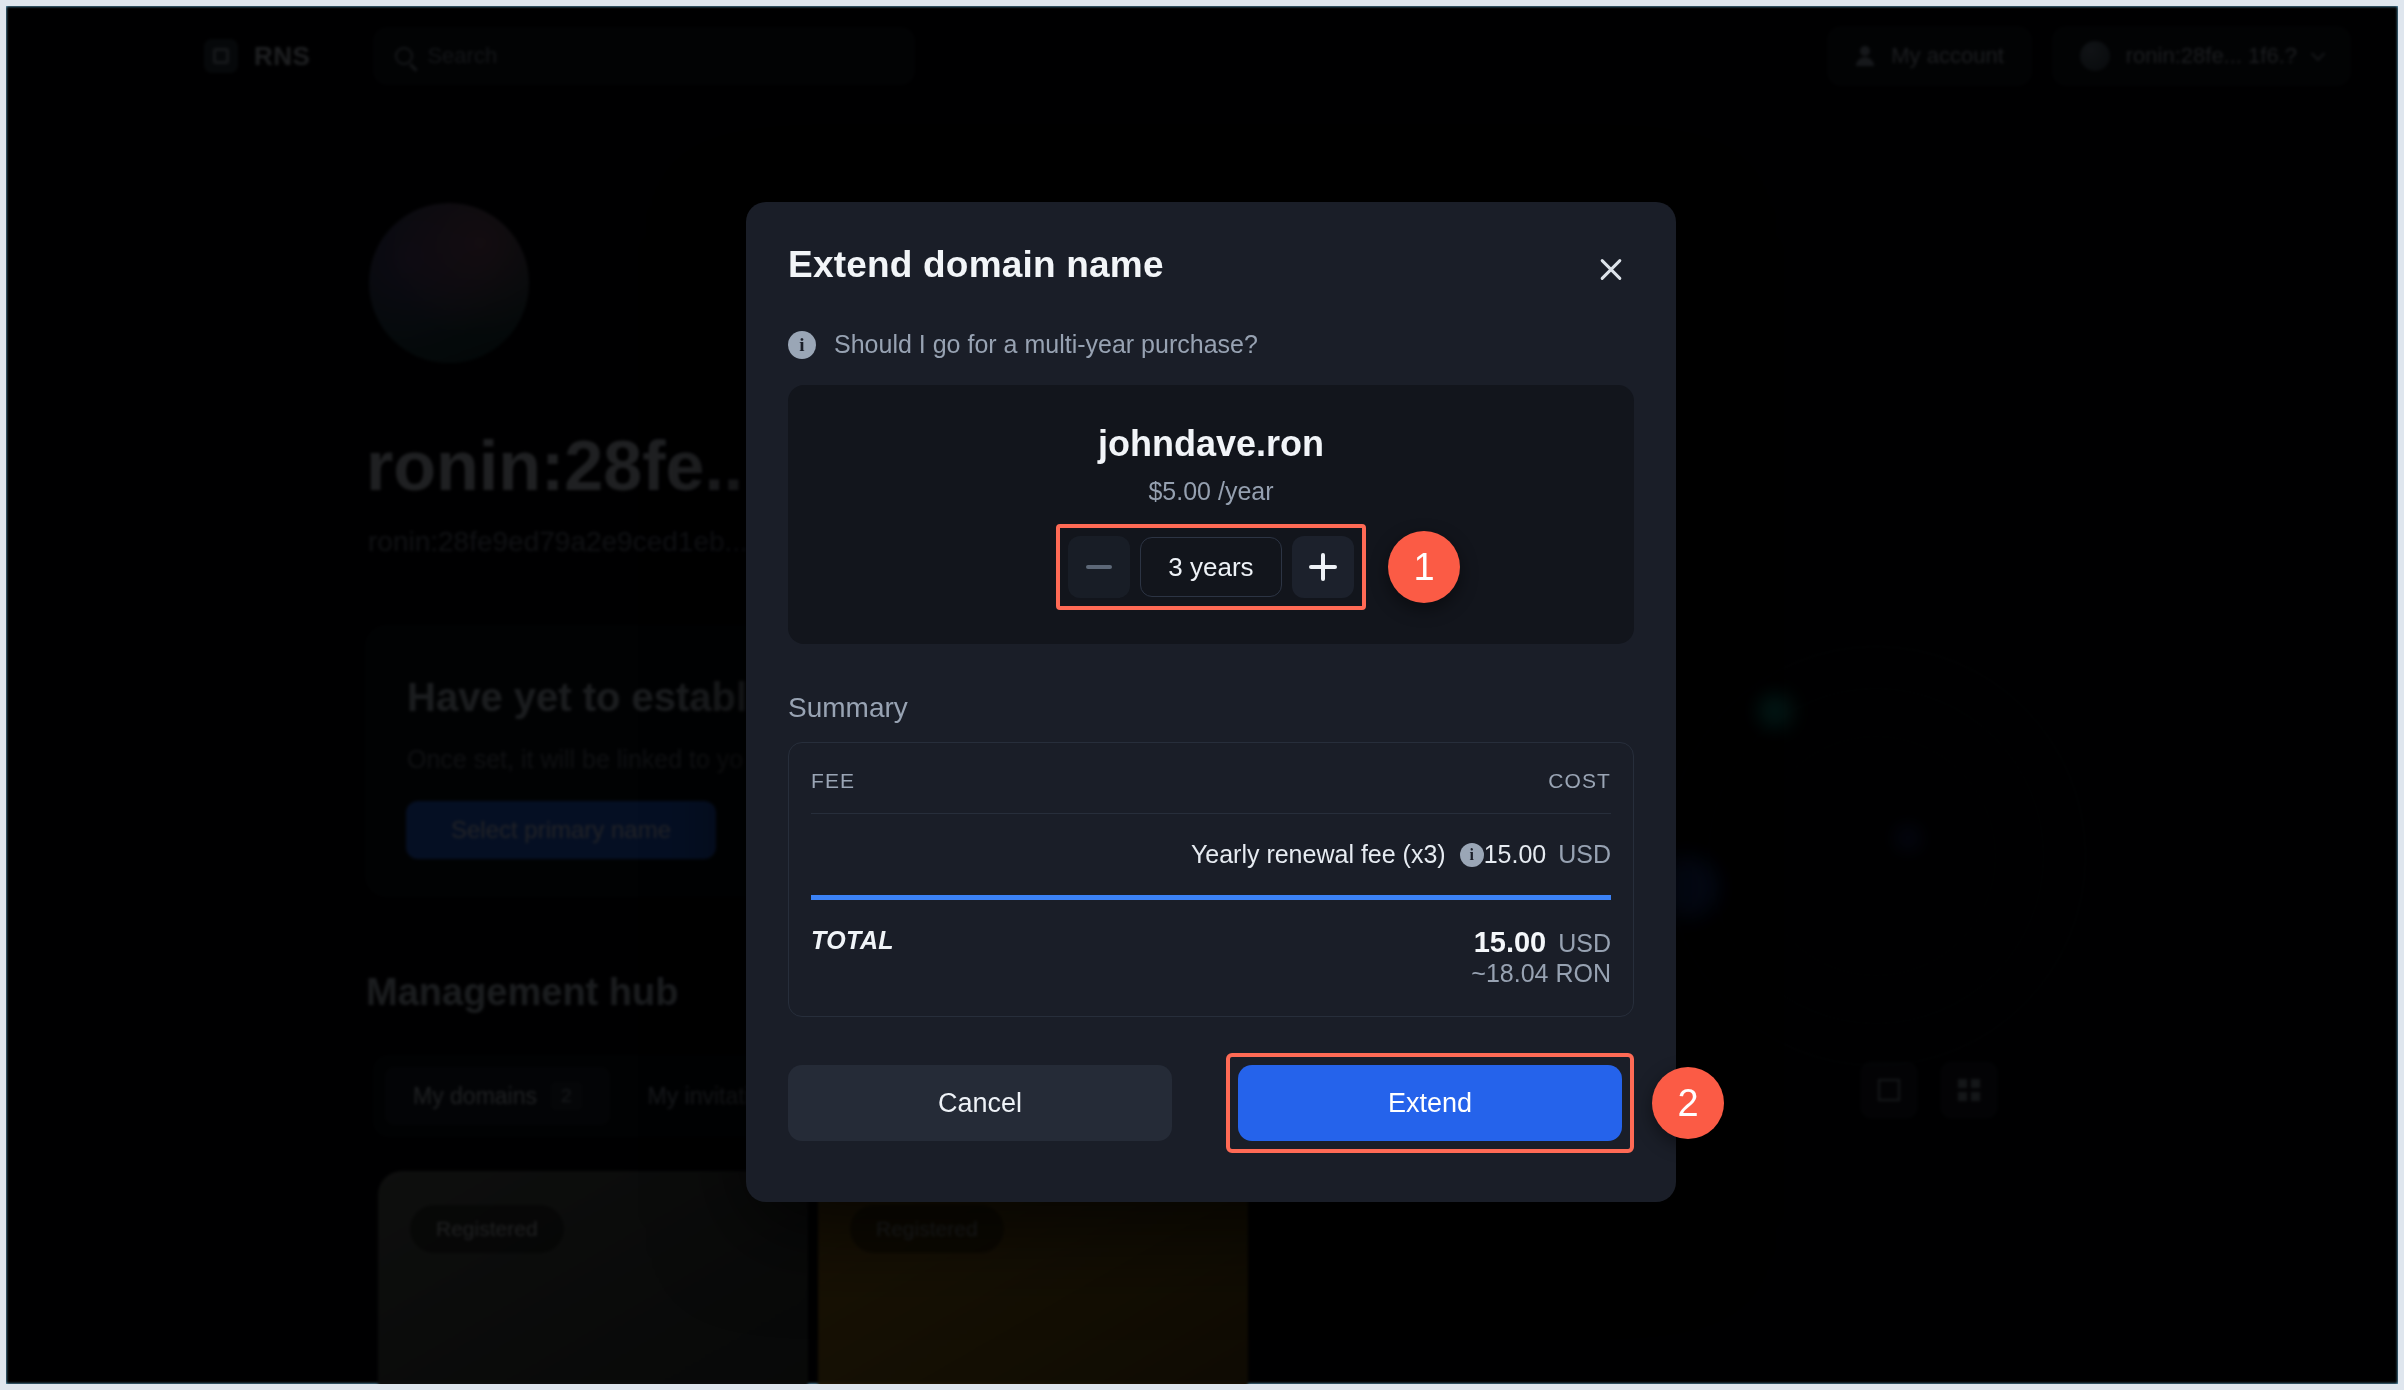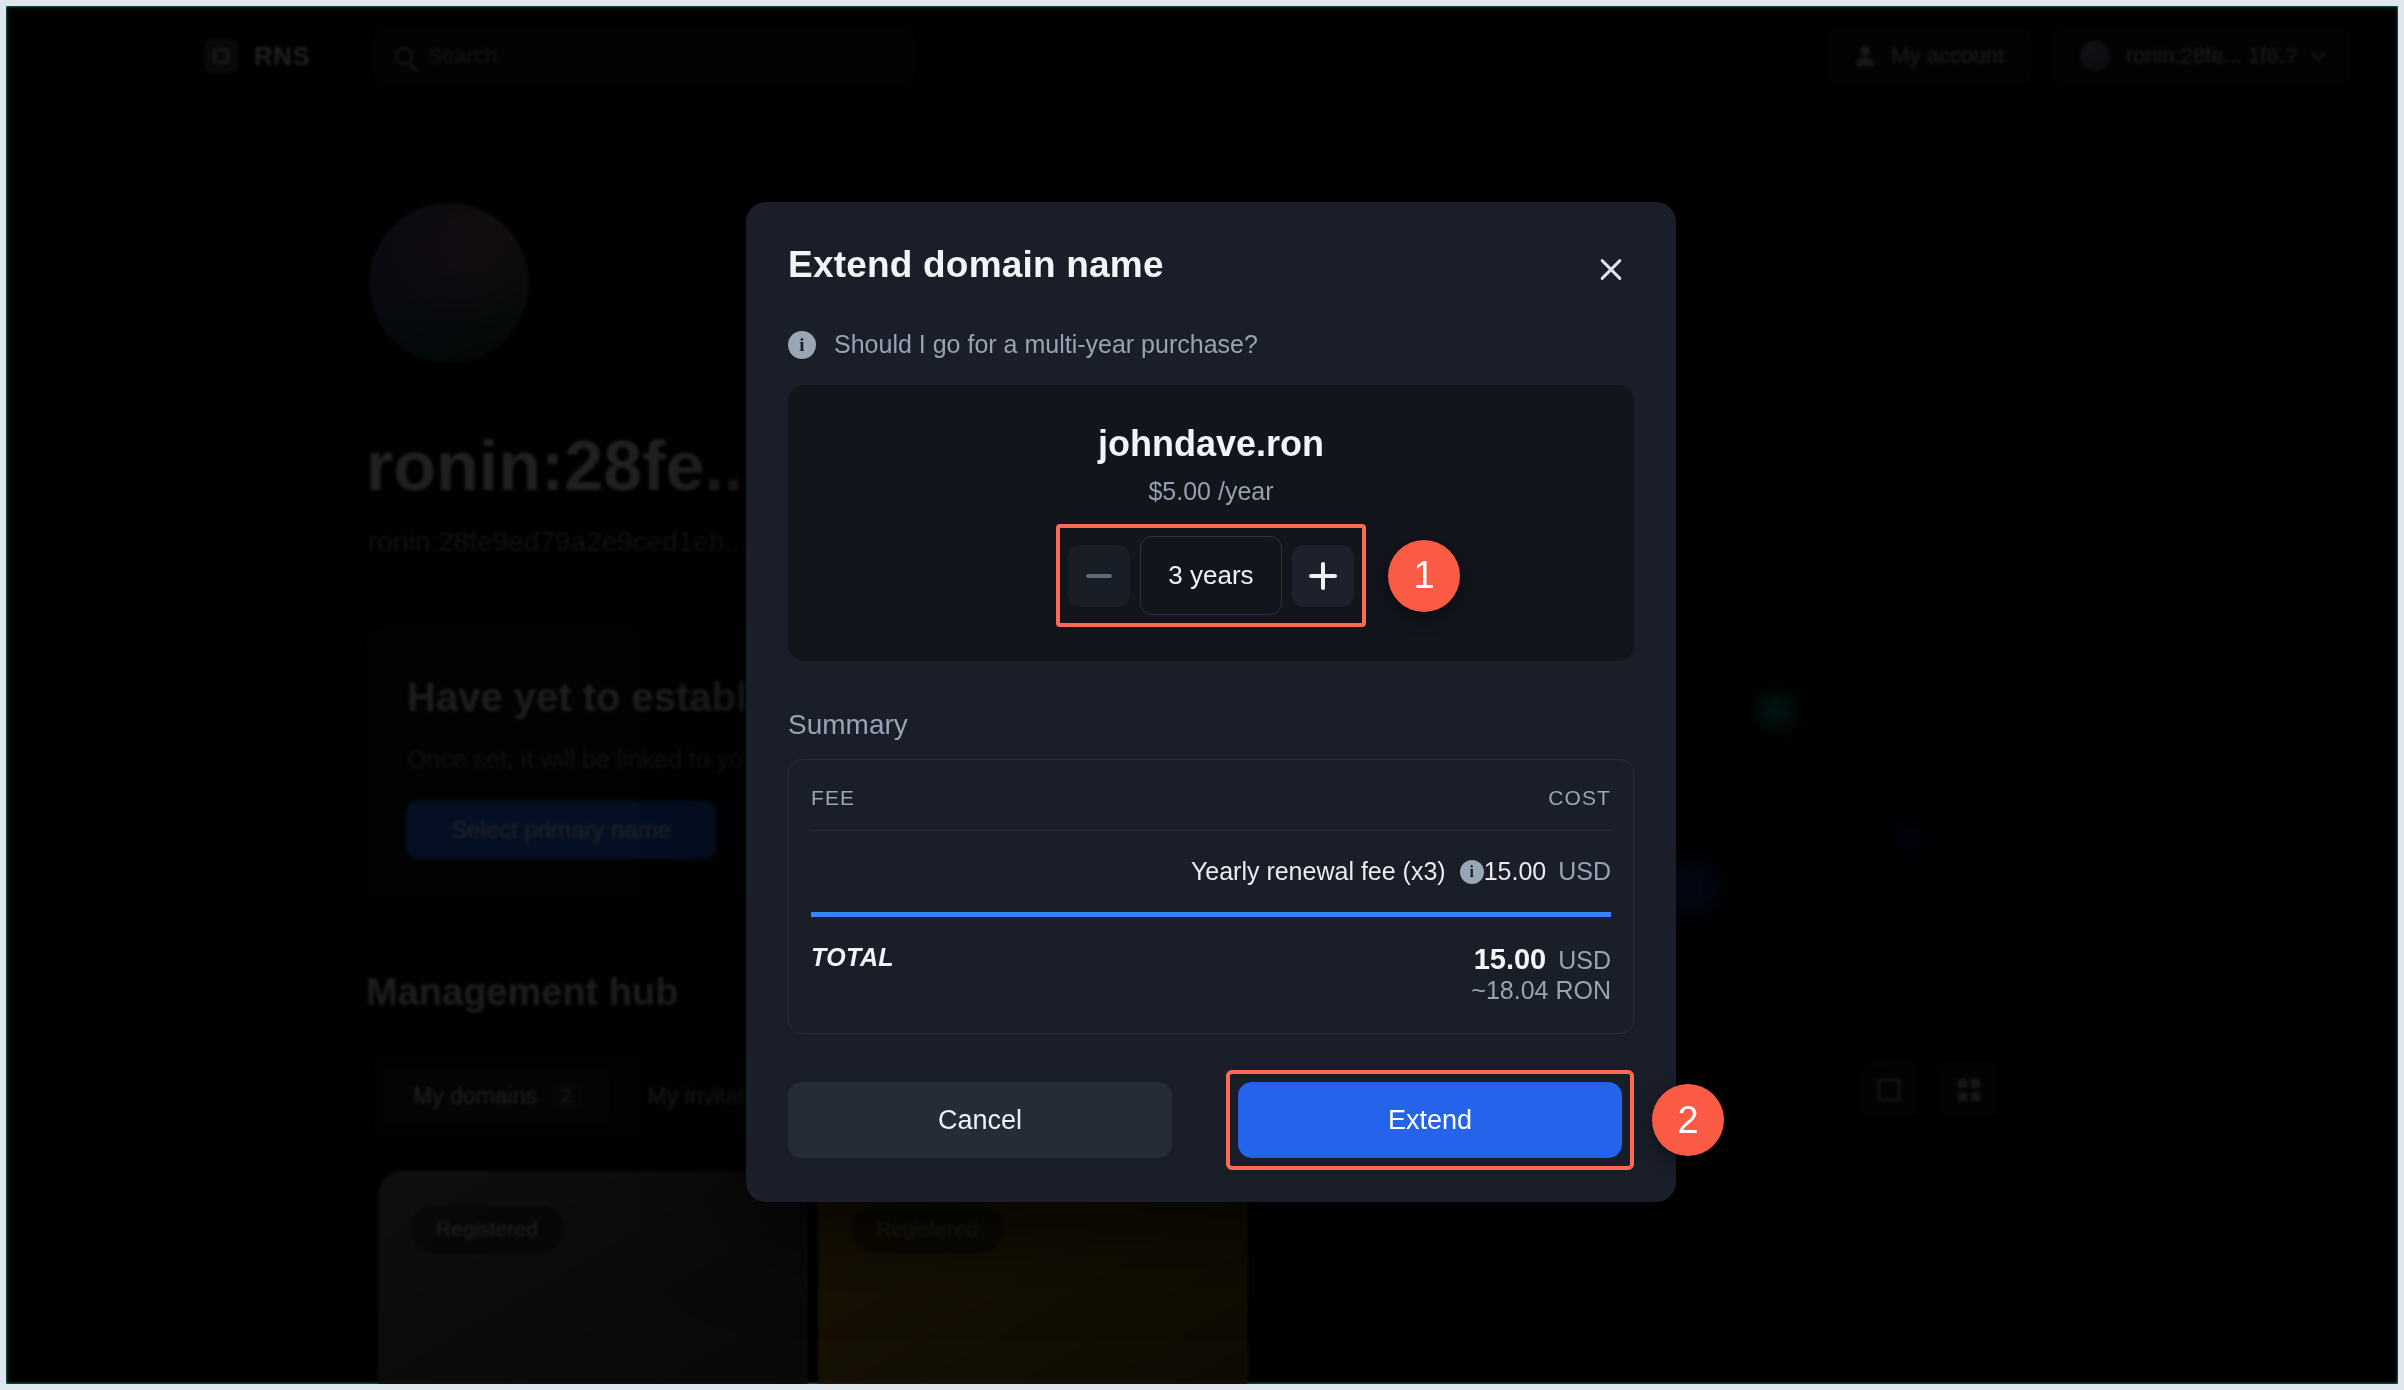--- a/index.html
+++ b/index.html
@@ -7,21 +7,21 @@
     width:2404px; height:1390px;
     background:#e8edf2;
     font-family:"Liberation Sans", sans-serif;
     overflow:hidden;
   }
 
   
   #frame {
     position:absolute; inset:0;
     border:6px solid #dfe6ee;
-    background:#14b8a6;
+    background:#7dd3fc;
     overflow:hidden;
     padding-left:9px;
   }
 
   
   #app-bg {
     position:absolute; inset:0;
     background:#000105;
     filter:brightness(0.33) blur(1.4px);
   }
@@ -174,21 +174,21 @@
   }
   .step-btn.minus{background:#181d26;}
   .minus-glyph{width:26px;height:4px;background:#5d6878;border-radius:2px;}
   .plus-glyph{width:28px;height:28px;position:relative;}
   .plus-glyph::before,.plus-glyph::after{
     content:"";position:absolute;background:#eef2f7;border-radius:2px;
   }
   .plus-glyph::before{left:0;top:12px;width:28px;height:4px;}
   .plus-glyph::after{top:0;left:12px;width:4px;height:28px;}
   .years-field{
-    flex:1;height:79px;border-radius:12px;border:1px solid #2c3444;
+    flex:1;height:60px;border-radius:12px;border:1px solid #2c3444;
     display:flex;align-items:center;justify-content:center;
     font-size:26px;color:#eef2f7;cursor:text;
   }
   .badge{
     position:absolute;width:72px;height:72px;border-radius:50%;background:#fb5b45;
     color:#fff;font-size:38px;font-weight:500;
     display:flex;align-items:center;justify-content:center;
     box-shadow:0 6px 18px rgba(0,0,0,.45);
   }
   .badge.b1{left:calc(100% + 26px);top:50%;transform:translateY(-50%);}

